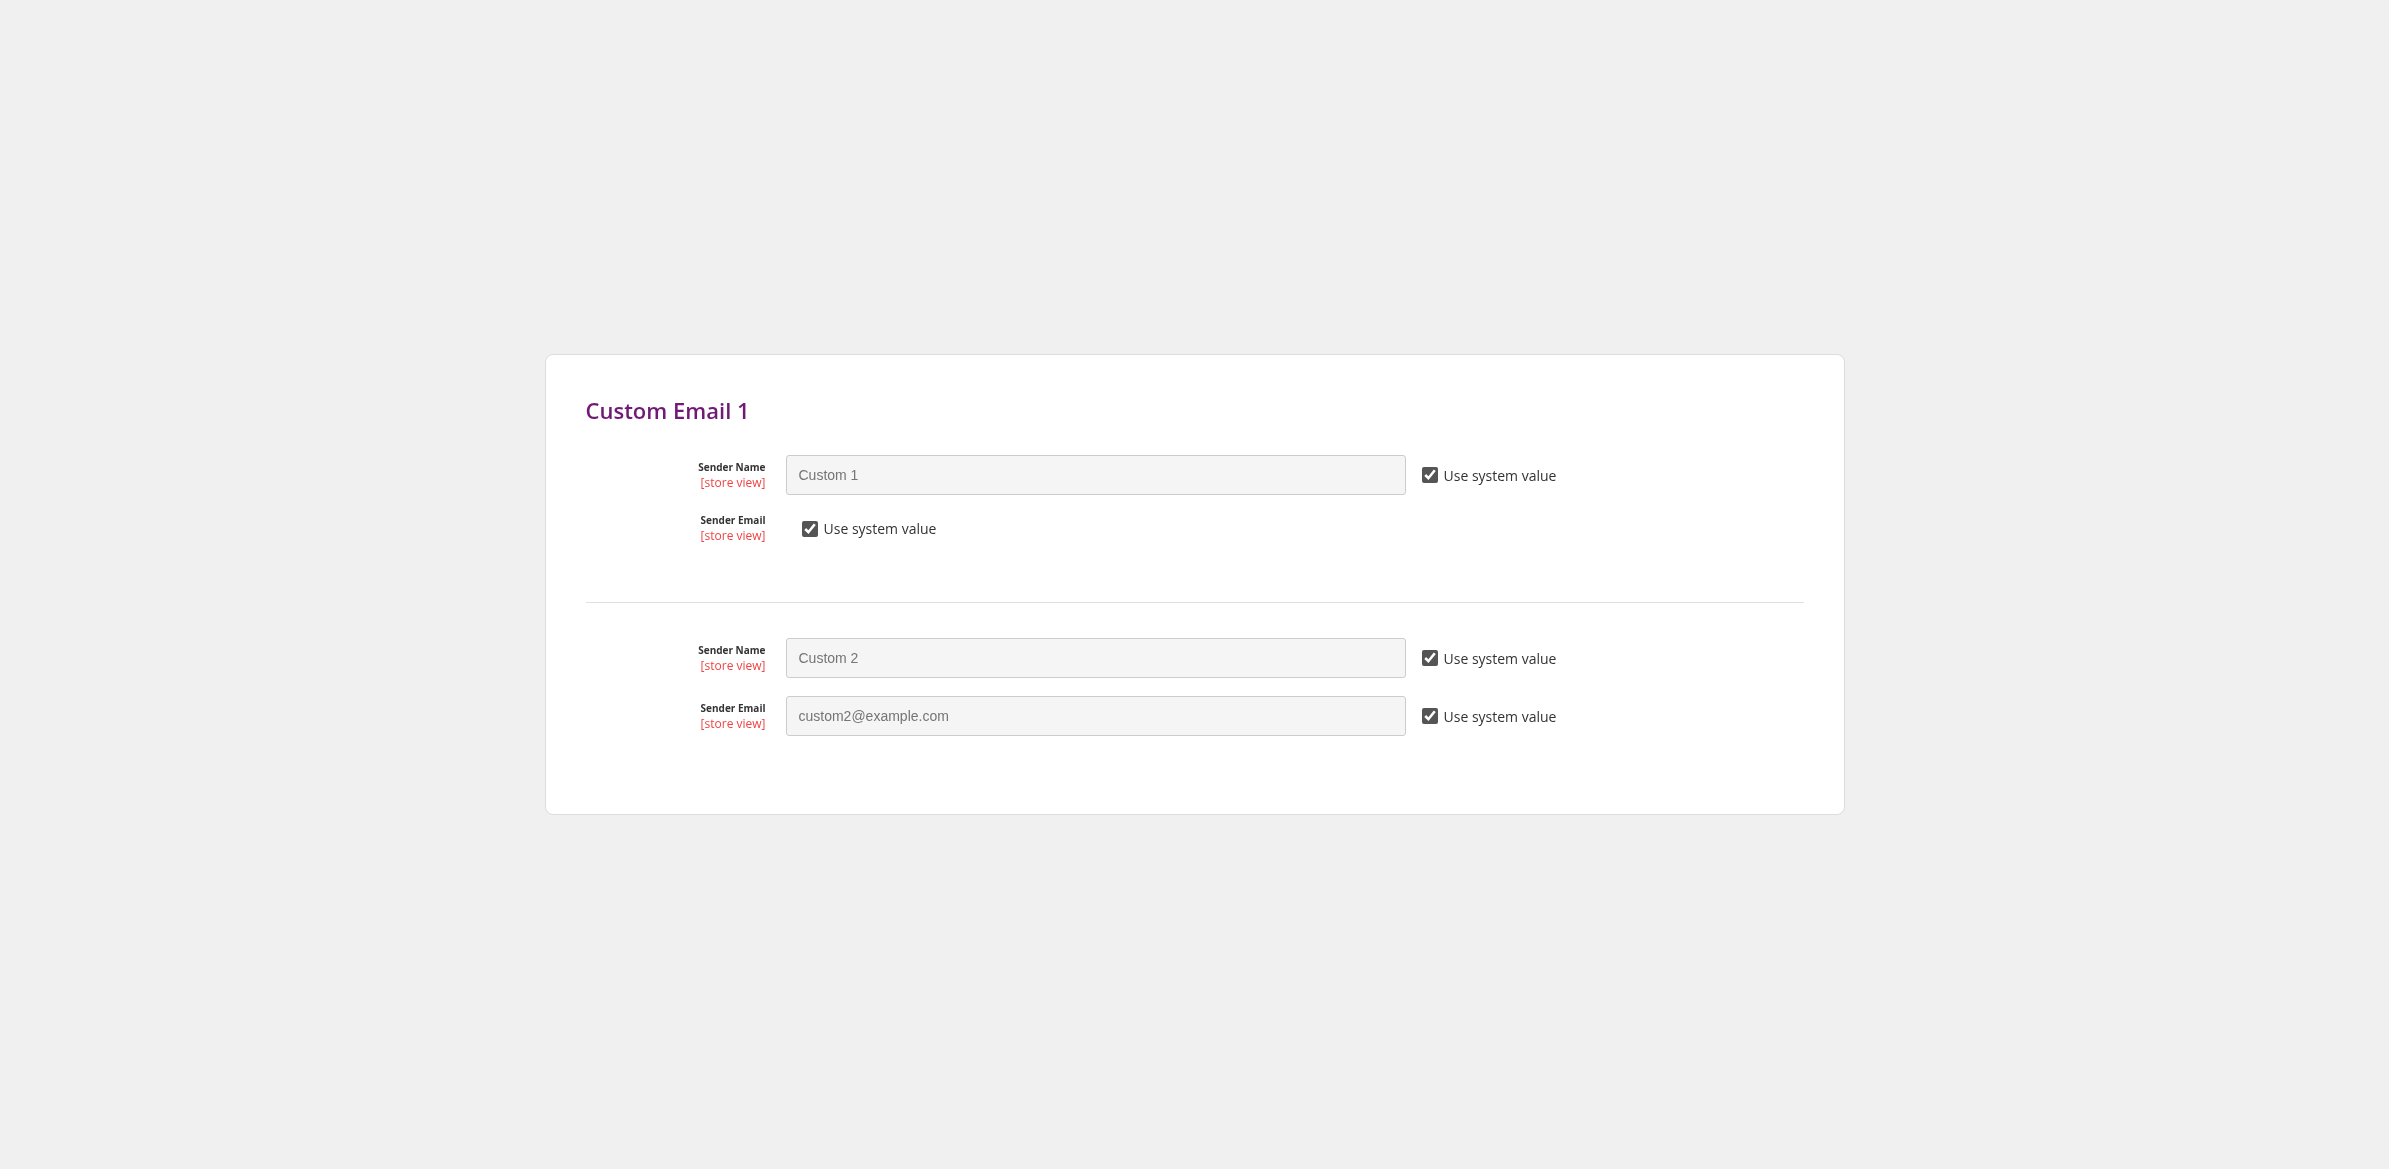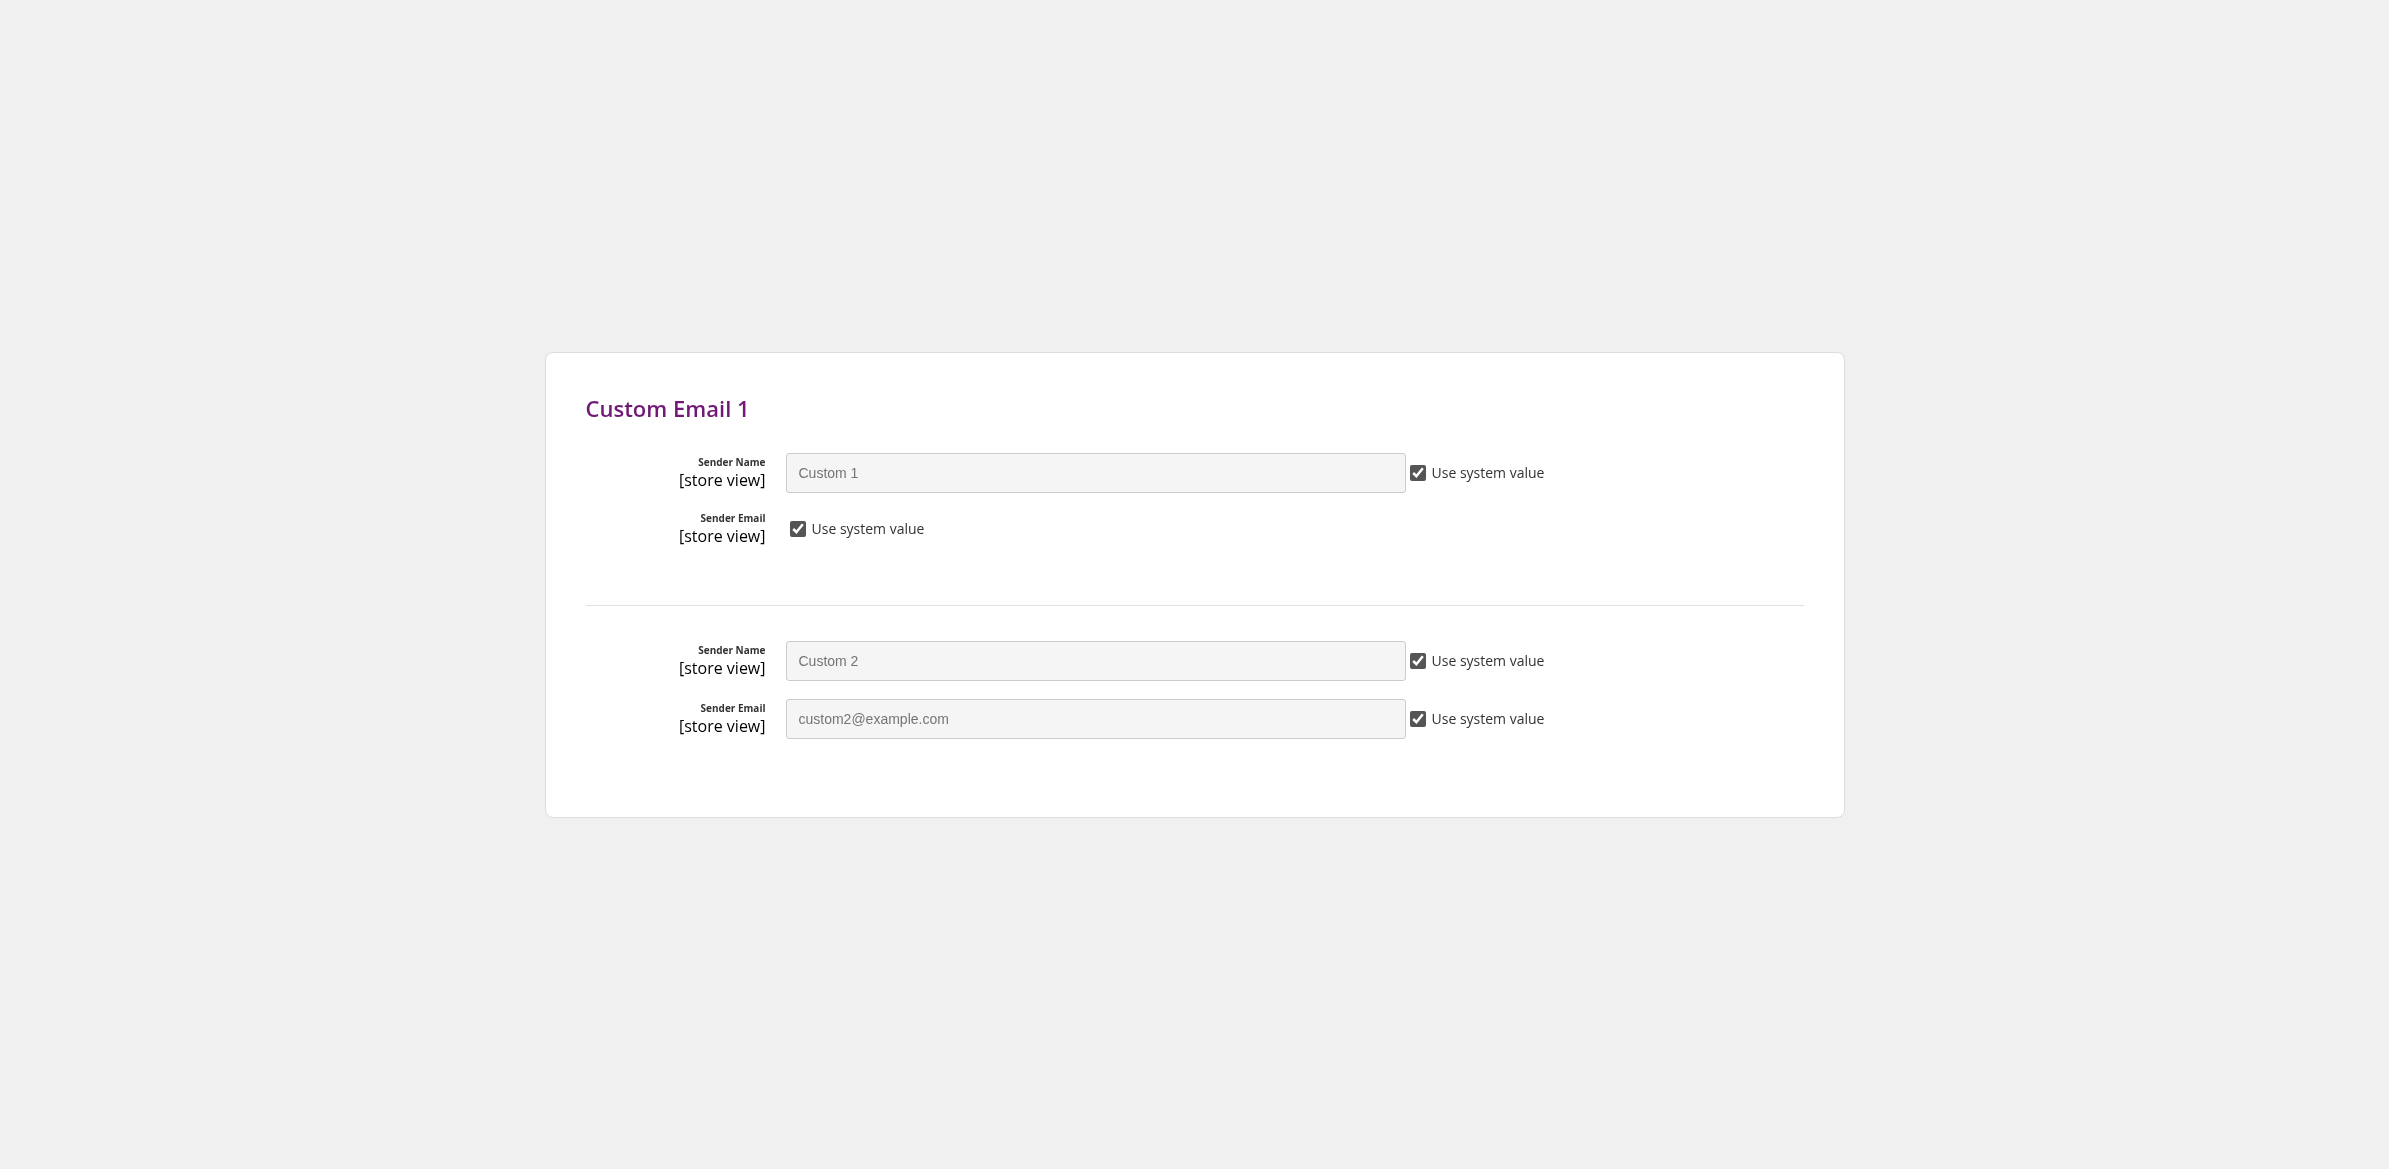--- a/index.html
+++ b/index.html
@@ -54,42 +54,42 @@
     }
 
     .form-label .label-main {
       font-weight: 700;
       font-size: 10px;
       color: #333;
       display: block;
     }
 
     .form-label .label-sub {
-      font-size: 16px;
-      color: #000000;
+      font-size: 12px;
+      color: #ef4444;
       display: block;
     }
 
     .form-input {
       flex: 1;
       max-width: 620px;
       height: 40px;
       border: 1px solid #ccc;
       border-radius: 3px;
       background: #f5f5f5;
       padding: 0 12px;
       font-size: 14px;
       color: #c2410c;
       outline: none;
     }
 
     .system-value {
       display: flex;
       align-items: center;
-      margin-left: 4px;
+      margin-left: 16px;
       white-space: nowrap;
       color: #333;
       font-size: 14px;
       gap: 6px;
     }
 
     .checkbox-wrapper {
       display: flex;
       align-items: center;
       gap: 6px;

